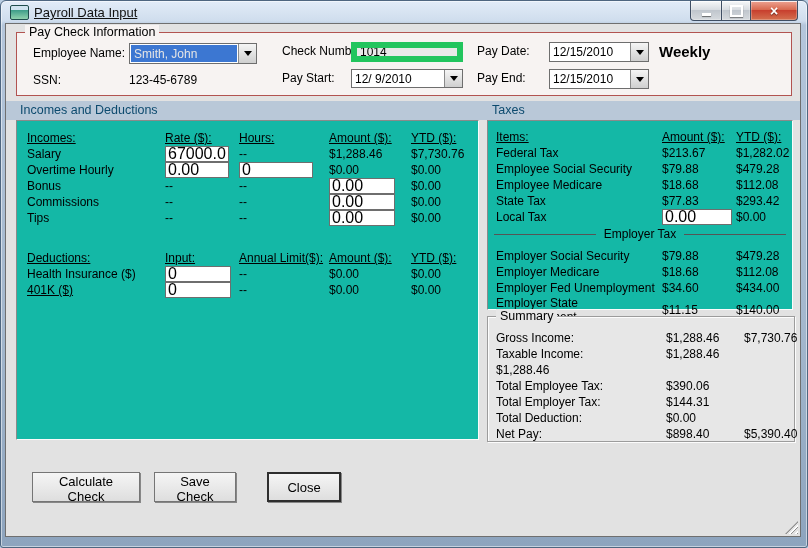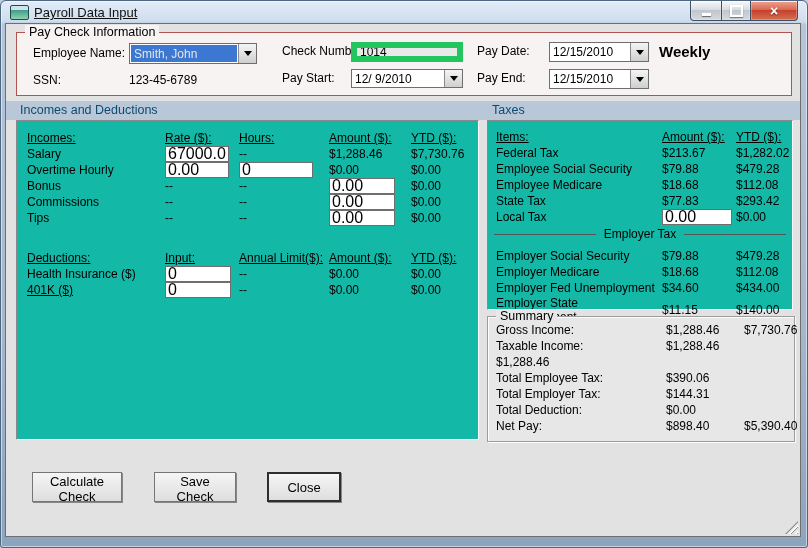--- a/index.html
+++ b/index.html
@@ -107,21 +107,21 @@
   .emp-divider::before,.emp-divider::after { content:""; flex:1; border-top:1px solid #555; }
   .emp-divider span { padding:0 8px; }
 
   
   .btn {
     position:absolute; top:448px; height:30px; box-sizing:border-box;
     background:linear-gradient(#f5f5f5,#dedede); border:1px solid #757575;
     box-shadow:1px 1px 0 rgba(0,0,0,.4);
     font-family:"Liberation Sans",sans-serif; font-size:13px; color:#000; cursor:default;
   }
-  .btn-calc { left:26px; width:90px; }
+  .btn-calc { left:26px; width:108px; }
   .btn-save { left:148px; width:82px; }
   .btn-close { left:261px; width:74px; border:2px solid #2e2e2e; }
 
   .resize-grip {
     position:absolute; right:2px; bottom:2px; width:13px; height:13px;
     background:repeating-linear-gradient(135deg,#fdfdfd 0 1px,#8f8f8f 1px 2px,transparent 2px 4px);
     clip-path:polygon(100% 0,100% 100%,0 100%);
   }
 </style>
 </head>
@@ -315,21 +315,21 @@
       </div>
       <div class="grid3">
         <span>Employer State Unemployment</span>
         <span>$11.15</span>
         <span>$140.00</span>
       </div>
     </div>
 
     <div class="groupbox summary-group">
       <span class="legend">Summary</span>
-      <div style="padding-top:5px;">
+      <div style="padding-top:13px;">
         <div class="grid3s">
           <span>Gross Income:</span>
           <span>$1,288.46</span>
           <span>$7,730.76</span>
         </div>
         <div class="grid3s">
           <span>Taxable Income:</span>
           <span>$1,288.46</span>
           <span></span>
         </div>

